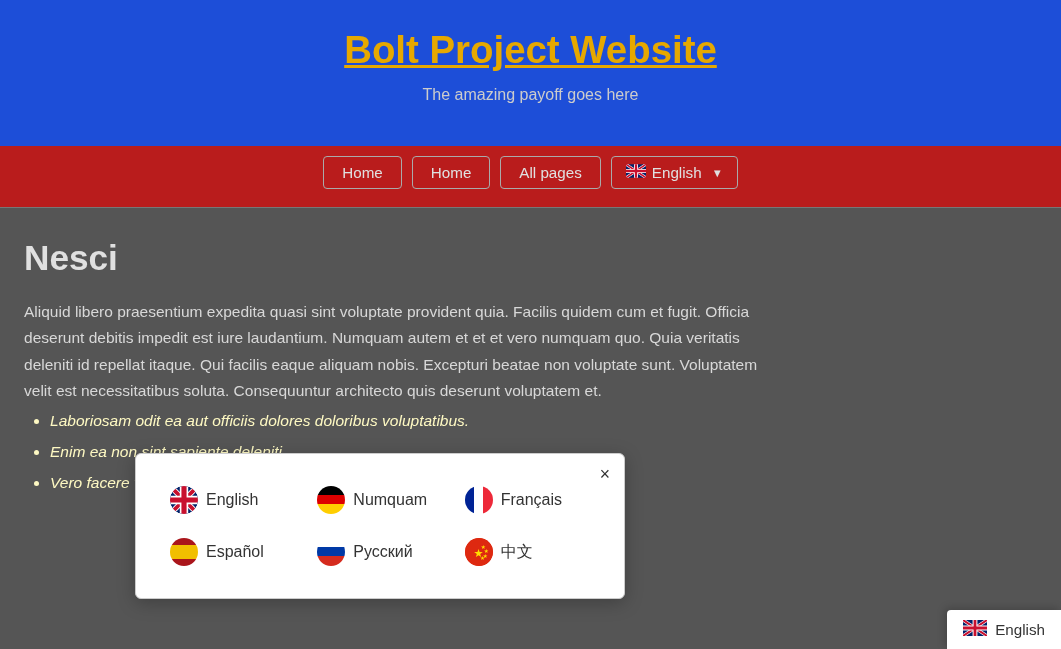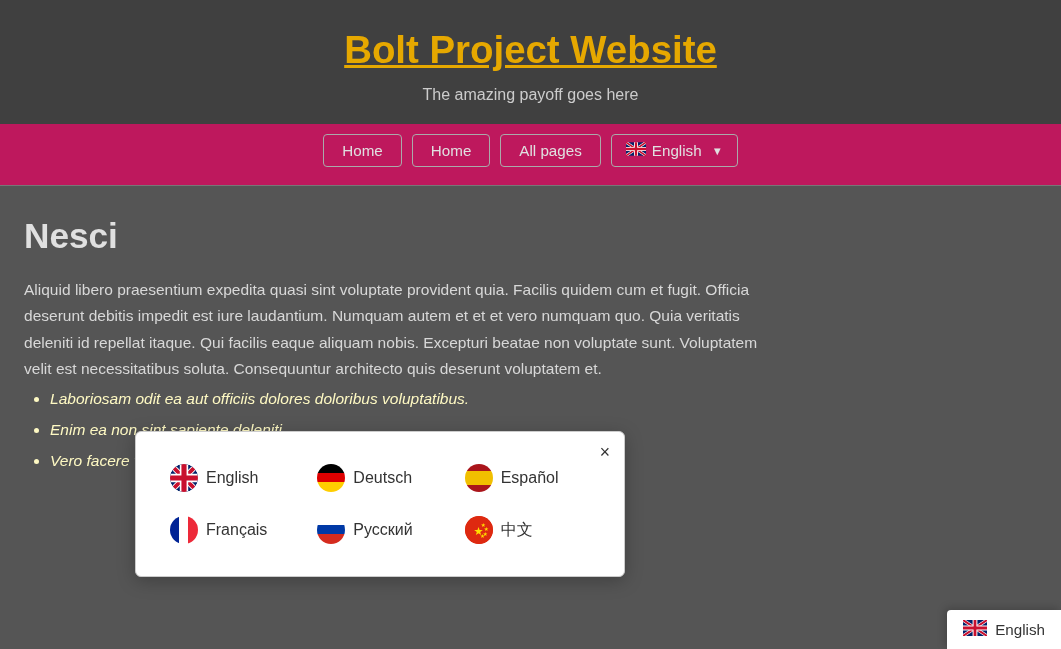--- a/index.html
+++ b/index.html
@@ -8,44 +8,45 @@
       background-color: #555555;
       color: #e0e0e0;
       width: 1061px;
       min-height: 649px;
       position: relative;
       overflow-x: hidden;
     }
 
     
     .header {
-      background-color: #404040;
+      background-color: #1d4ed8;
       text-align: center;
       padding: 28px 20px 20px;
     }
     .site-title {
       font-size: 2.4rem;
       font-weight: bold;
       color: #e6a800;
       text-decoration: underline;
       margin-bottom: 14px;
     }
     .site-tagline {
       color: #cccccc;
       font-size: 1rem;
+      margin-bottom: 22px;
     }
 
     
     .nav-bar {
       display: flex;
       justify-content: center;
       align-items: center;
       gap: 10px;
       padding: 10px 0 18px;
-      background-color: #be185d;
+      background-color: #b91c1c;
       border-bottom: 1px solid #777;
     }
     .nav-btn {
       background-color: transparent;
       color: #e0e0e0;
       border: 1px solid #aaa;
       padding: 7px 18px;
       border-radius: 4px;
       cursor: pointer;
       font-size: 0.95rem;
@@ -226,31 +227,31 @@
                 <path d="M30,0 V60 M0,30 H60" stroke="#fff" stroke-width="18"></path>
                 <path d="M30,0 V60 M0,30 H60" stroke="#C8102E" stroke-width="11"></path>
               </g>
             </svg>
           </span>
           <span>English</span>
         </a>
 
         <a class="lang-option">
           <span class="lang-flag flag-de"></span>
-          <span>Deutsch</span>
+          <span>Numquam</span>
+        </a>
+
+        <a class="lang-option">
+          <span class="lang-flag flag-fr"></span>
+          <span>Français</span>
         </a>
 
         <a class="lang-option">
           <span class="lang-flag flag-es"></span>
           <span>Español</span>
-        </a>
-
-        <a class="lang-option">
-          <span class="lang-flag flag-fr"></span>
-          <span>Français</span>
         </a>
 
         <a class="lang-option">
           <span class="lang-flag flag-ru"></span>
           <span>Русский</span>
         </a>
 
         <a class="lang-option">
           <span class="lang-flag flag-cn">
             <svg width="28" height="28" viewBox="0 0 30 30">

